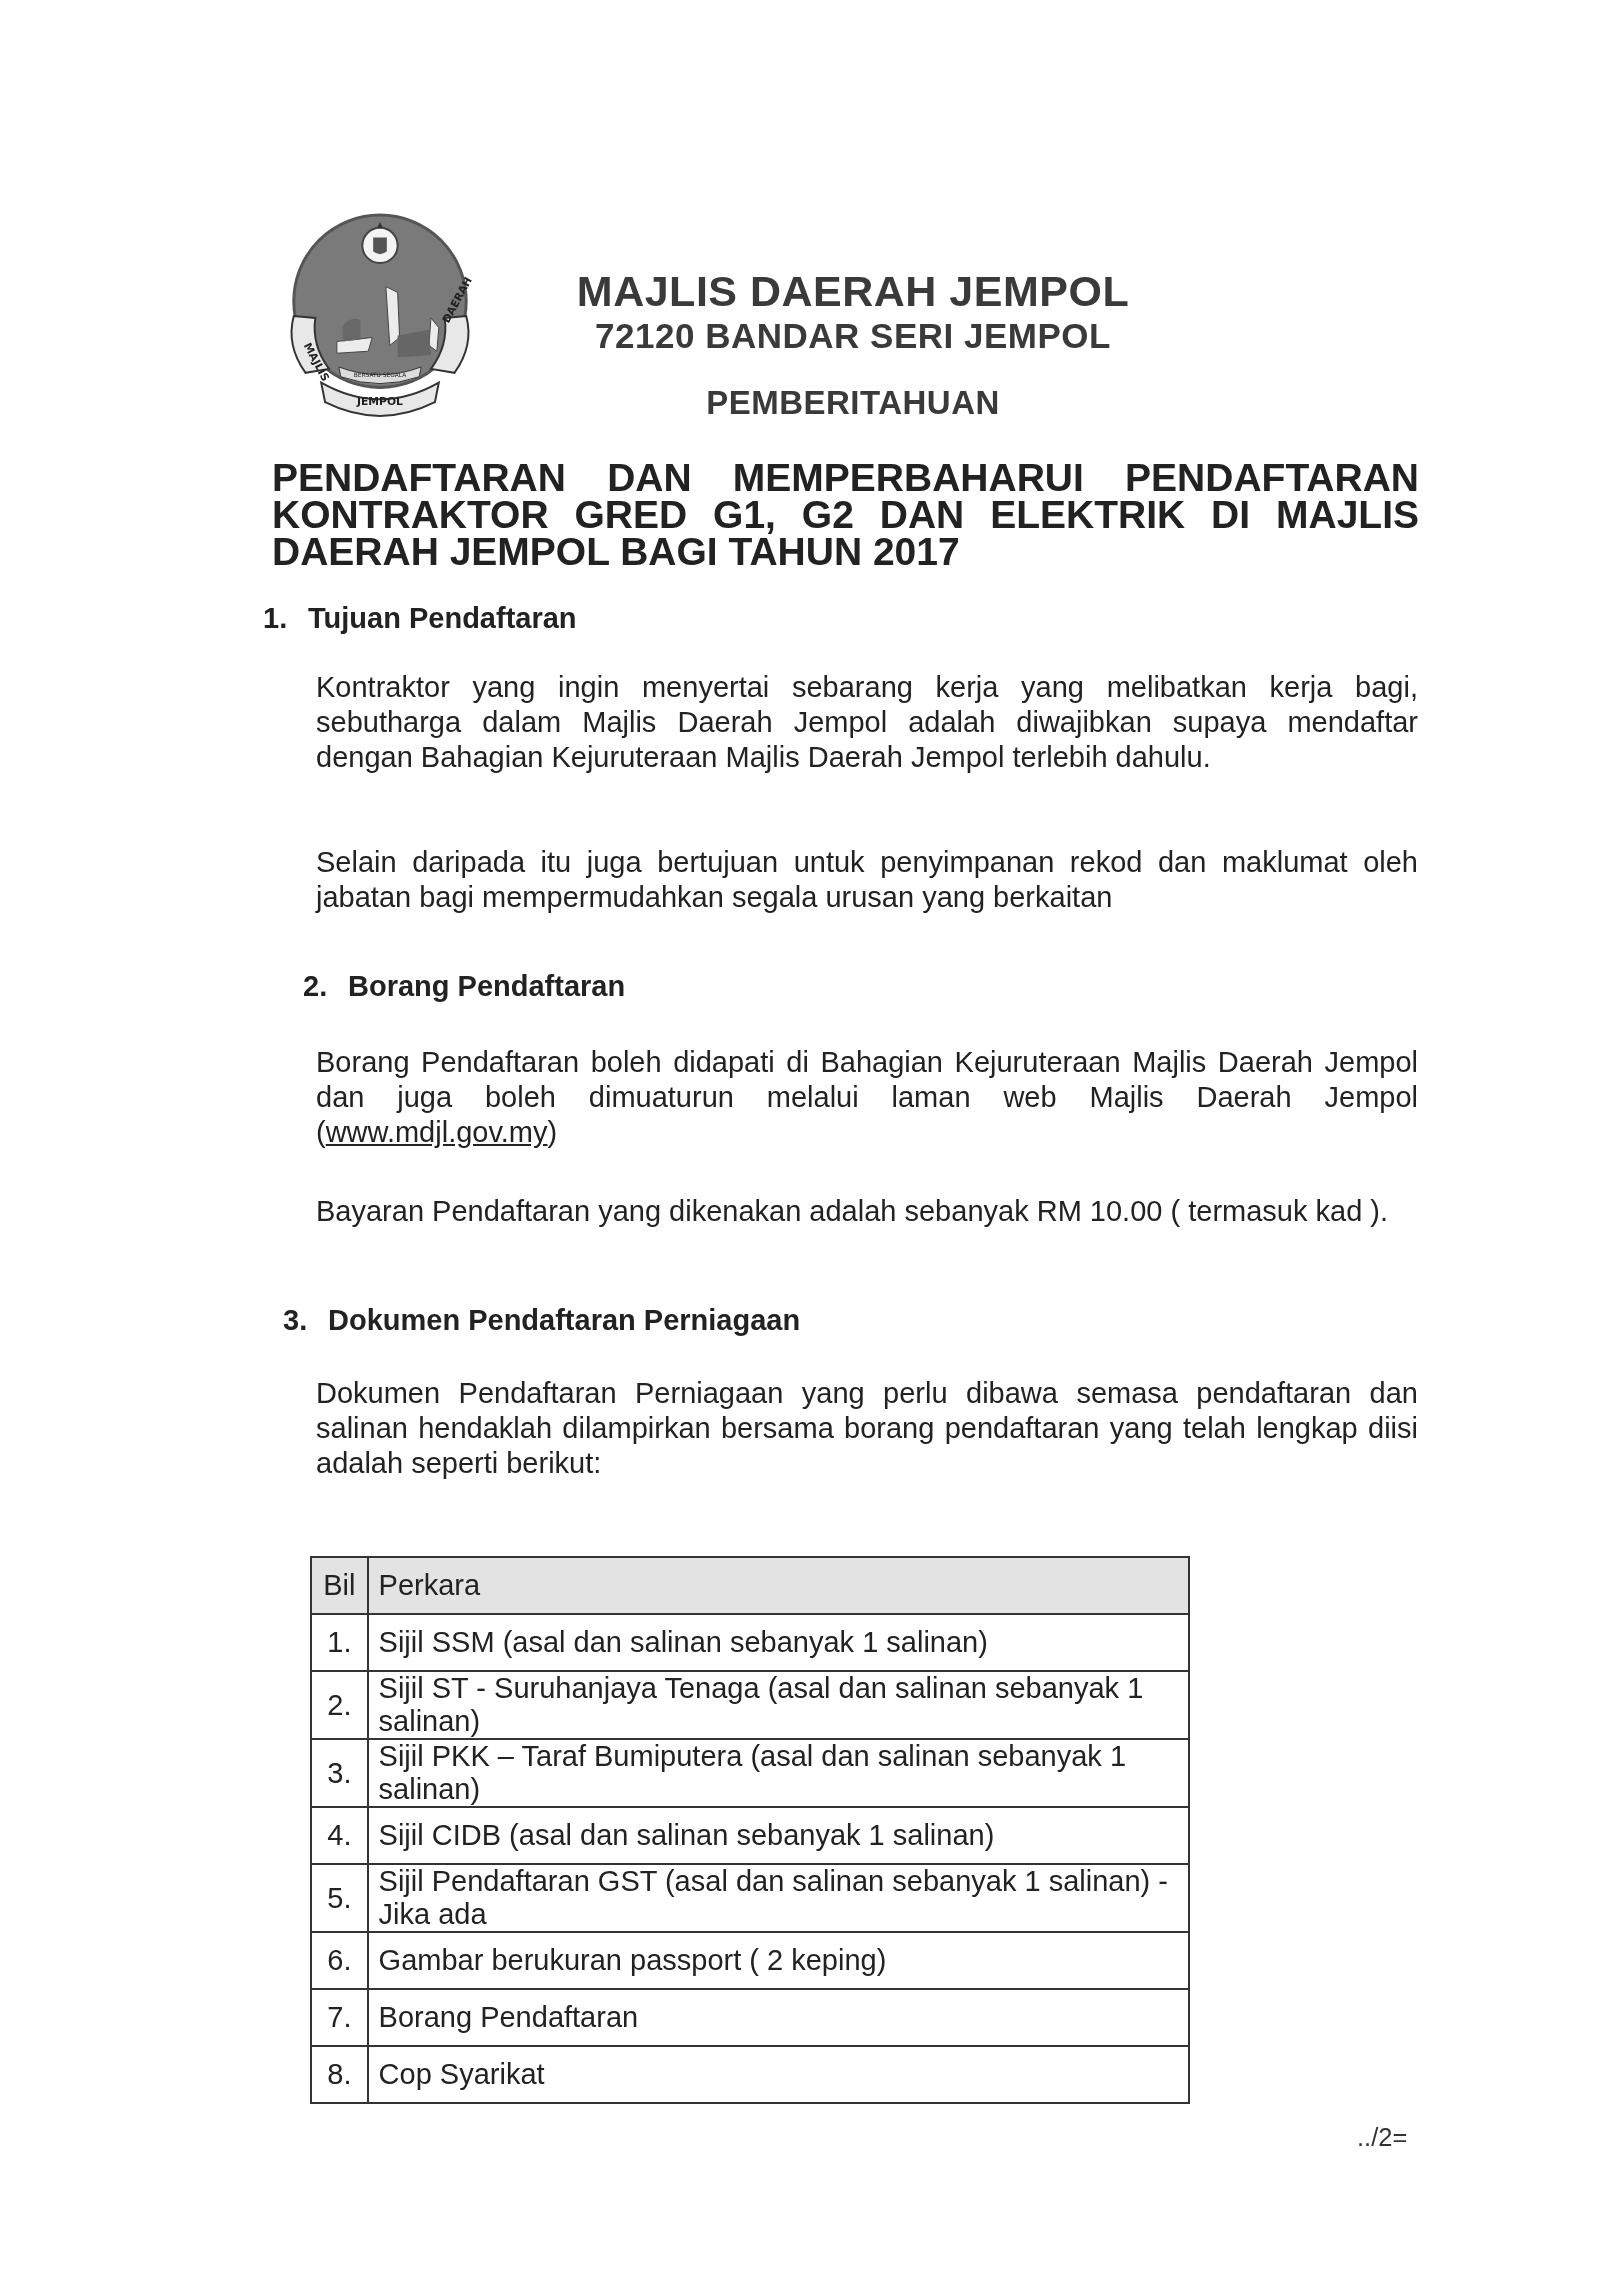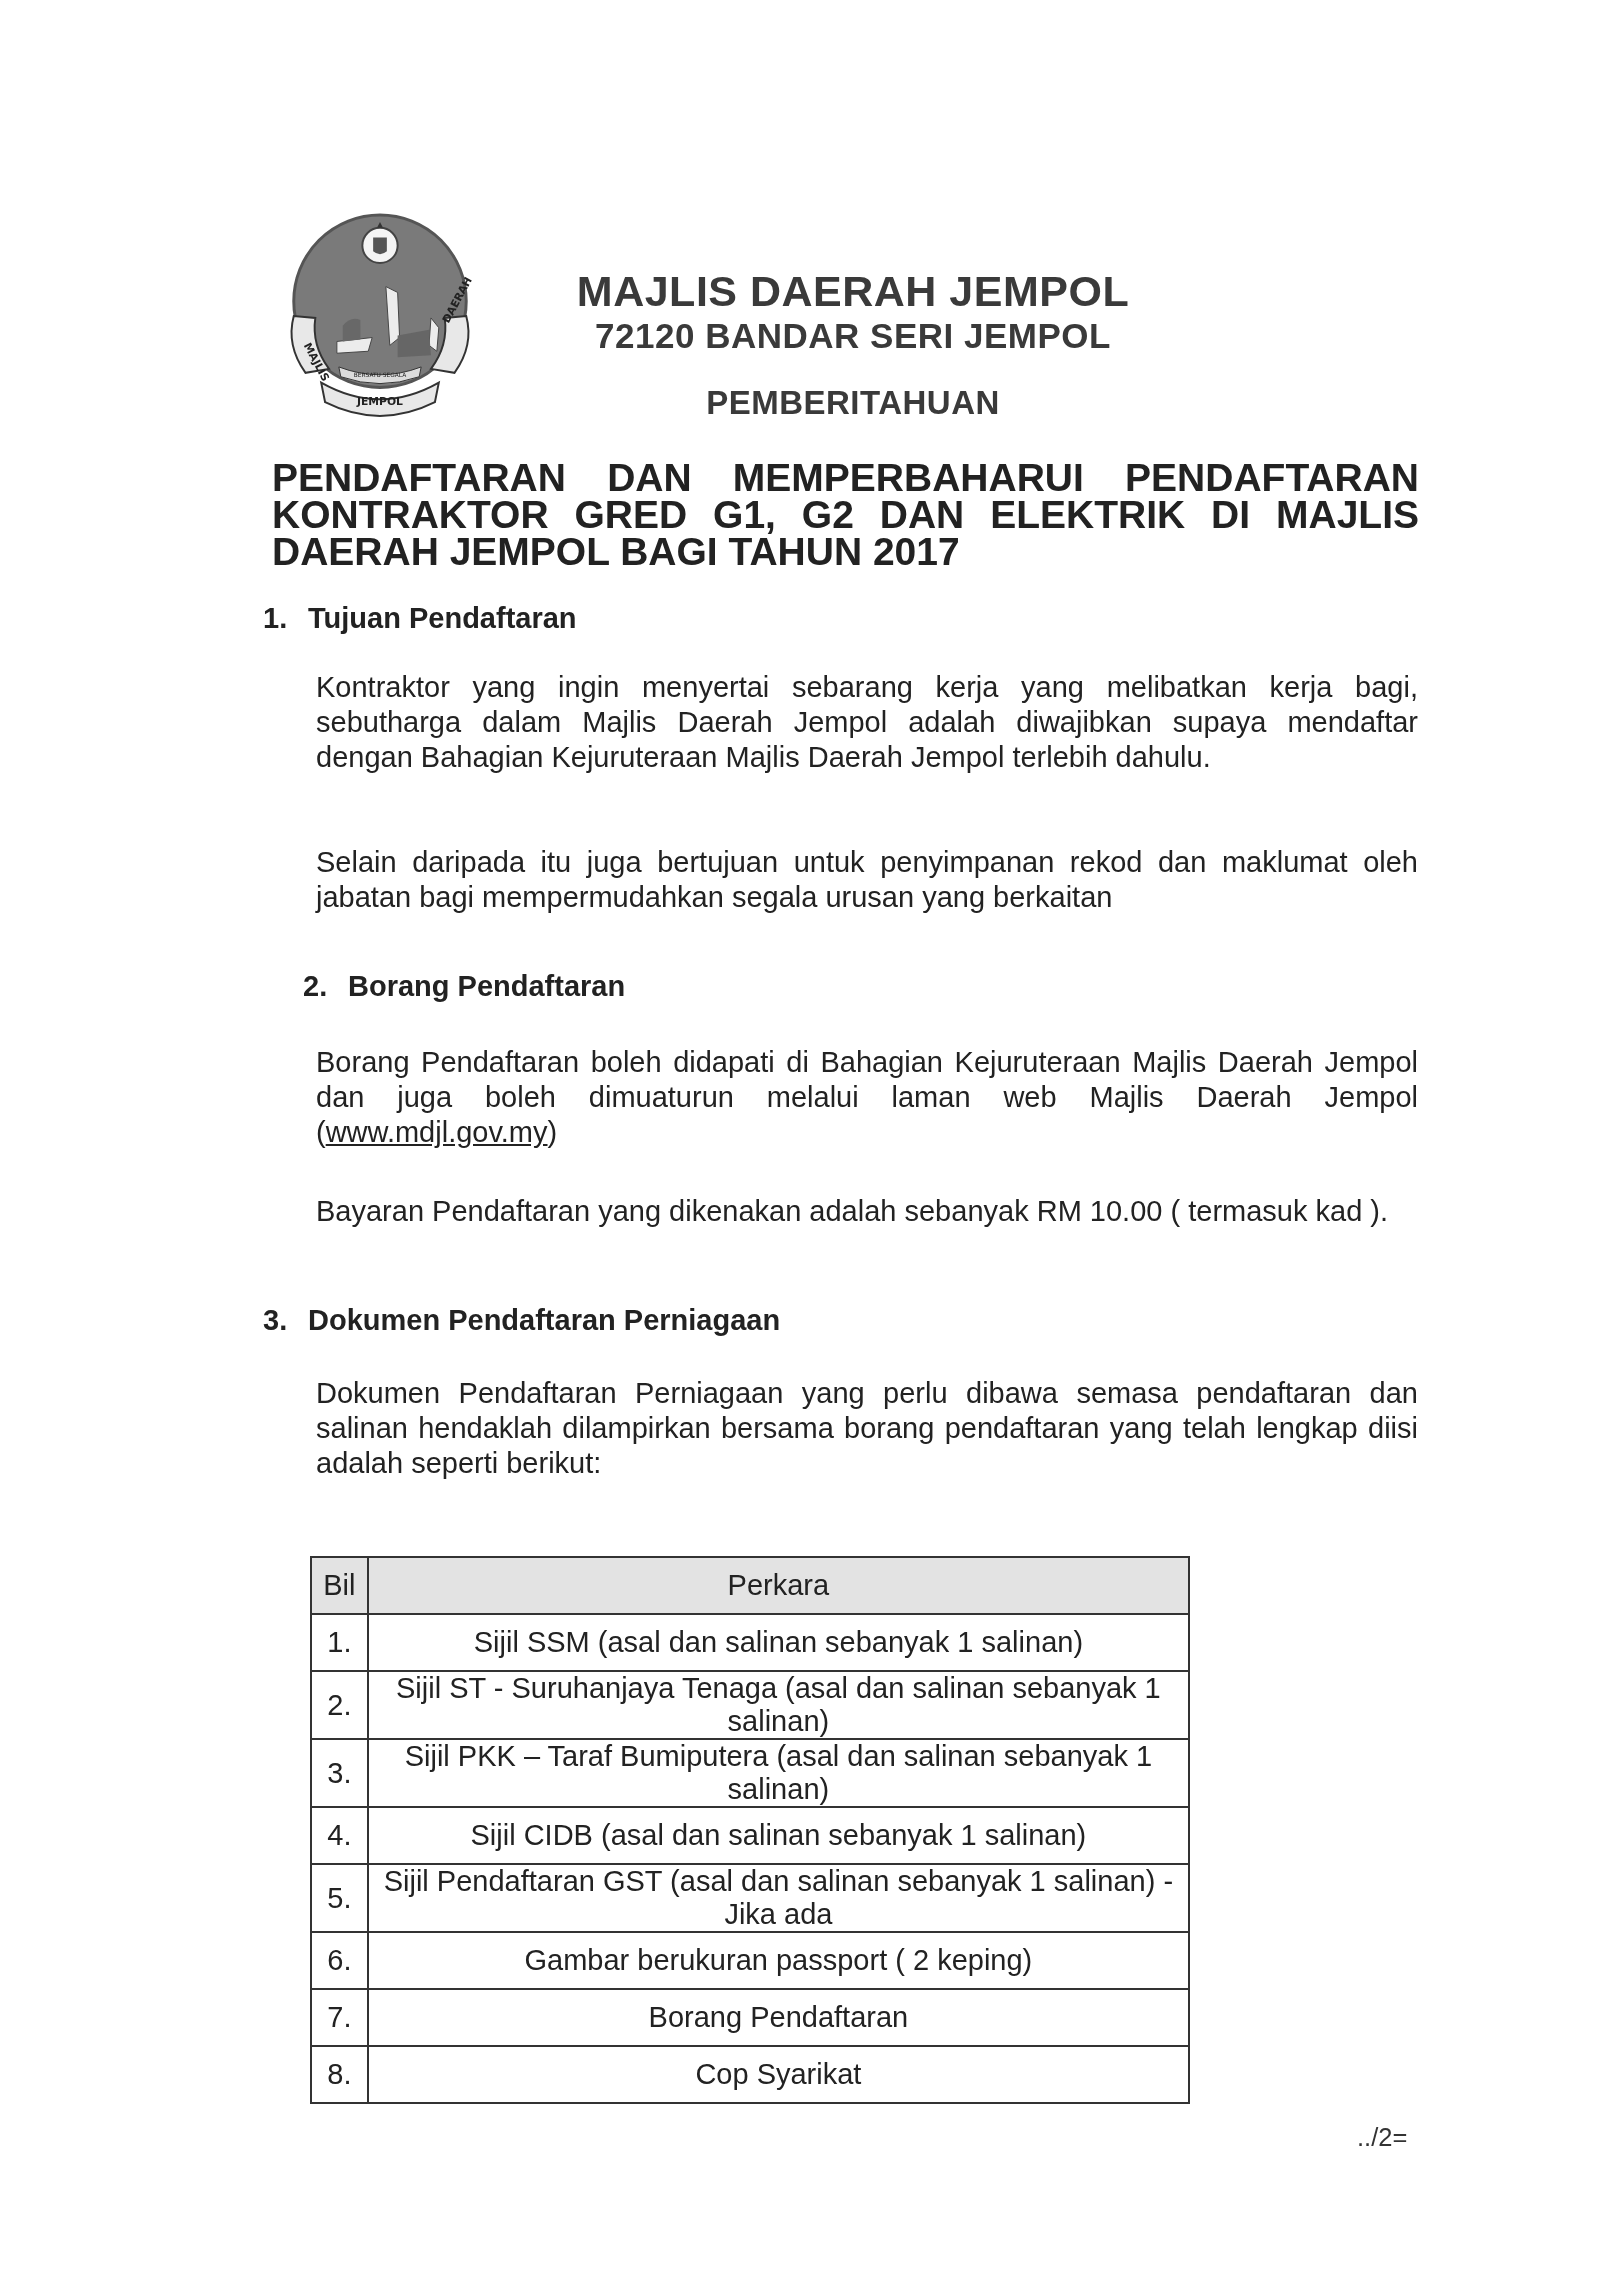--- a/index.html
+++ b/index.html
@@ -11,21 +11,21 @@
     .hdr { position: absolute; left: 549px; width: 608px; text-align: center; font-weight: bold; color: #3a3a3a; letter-spacing: 0.5px; }
     .hdr1 { top: 267px; font-size: 43px; }
     .hdr2 { top: 316px; font-size: 35px; }
     .hdr3 { top: 384px; font-size: 33px; }
     .title { position: absolute; left: 272px; top: 459px; width: 1147px; font-size: 39px; font-weight: bold; line-height: 37px; color: #222; text-align: justify; }
     .sec { position: absolute; left: 263px; font-size: 29px; font-weight: bold; color: #222; }
     .sec .num { display: inline-block; width: 45px; }
     .para { position: absolute; left: 316px; width: 1102px; font-size: 29px; line-height: 35px; text-align: justify; color: #222; }
     .para a { color: #222; text-decoration: underline; }
     table.doc { position: absolute; left: 310px; top: 1556px; width: 880px; border-collapse: collapse; font-size: 29px; color: #222; }
-    table.doc th, table.doc td { border: 2px solid #333; height: 55px; padding: 0 9.8px; text-align: center; vertical-align: middle; font-weight: normal; }
+    table.doc th, table.doc td { border: 2px solid #333; height: 55px; padding: 0 9.8px; text-align: left; vertical-align: middle; font-weight: normal; }
     table.doc th { background: #e3e3e3; }
     table.doc th.perkara { }
     table.doc td.bil, table.doc th.bil { width: 43px; text-align: center; padding: 0 5.9px; }
     .pageno { position: absolute; left: 1357px; top: 2123px; font-size: 25.5px; color: #333; }
   </style>
 </head>
 <body>
 
 <div class="logo">
   <svg width="196" height="214" viewBox="0 0 200 218">
@@ -60,21 +60,21 @@
 </div>
 <div class="para" style="top:670px;">Kontraktor yang ingin menyertai sebarang kerja  yang melibatkan kerja bagi, sebutharga  dalam Majlis Daerah Jempol adalah diwajibkan supaya mendaftar dengan Bahagian Kejuruteraan Majlis Daerah Jempol terlebih dahulu.</div>
 <div class="para" style="top:845px;">Selain daripada itu juga bertujuan untuk penyimpanan rekod dan maklumat oleh jabatan bagi mempermudahkan segala urusan yang berkaitan</div>
 
 <div class="sec" style="top:970px;margin-left:40px;">
   <span class="num">2.</span><span>Borang Pendaftaran</span>
 </div>
 <div class="para" style="top:1045px;"><span>Borang Pendaftaran boleh didapati di Bahagian Kejuruteraan  Majlis Daerah Jempol dan juga boleh dimuaturun melalui  laman web Majlis Daerah Jempol (</span><a>www.mdjl.gov.my</a><span>)</span></div>
 <div class="para" style="top:1194px;">Bayaran Pendaftaran yang dikenakan adalah sebanyak RM 10.00 ( termasuk kad ).</div>
 
-<div class="sec" style="top:1304px;">
+<div class="sec" style="top:1304px;margin-left:20px;">
   <span class="num">3.</span><span>Dokumen Pendaftaran Perniagaan</span>
 </div>
 <div class="para" style="top:1376px;">Dokumen Pendaftaran Perniagaan yang perlu dibawa semasa  pendaftaran dan salinan hendaklah dilampirkan  bersama borang pendaftaran yang telah lengkap diisi  adalah seperti  berikut:</div>
 
 <table class="doc">
   <thead>
     <tr>
       <th class="bil">Bil</th>
       <th class="perkara">Perkara</th>
     </tr>

